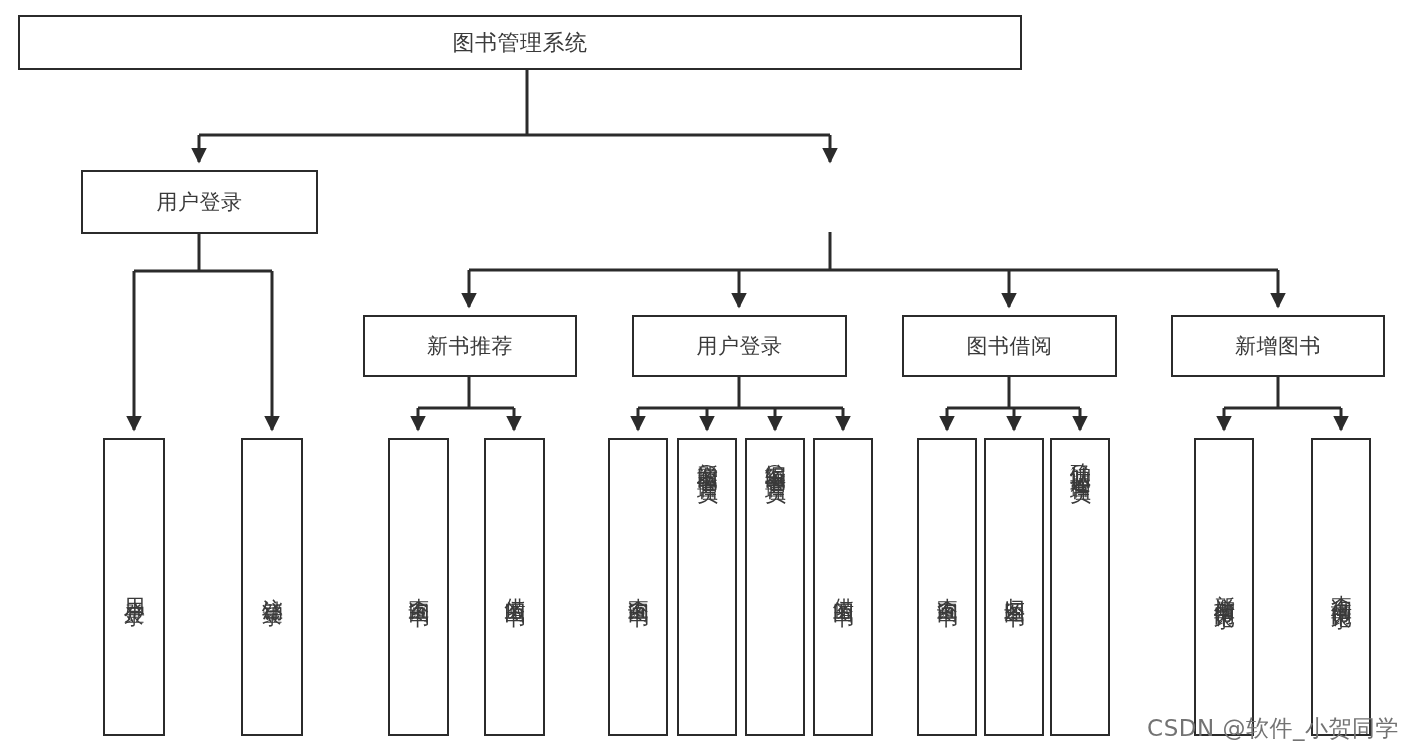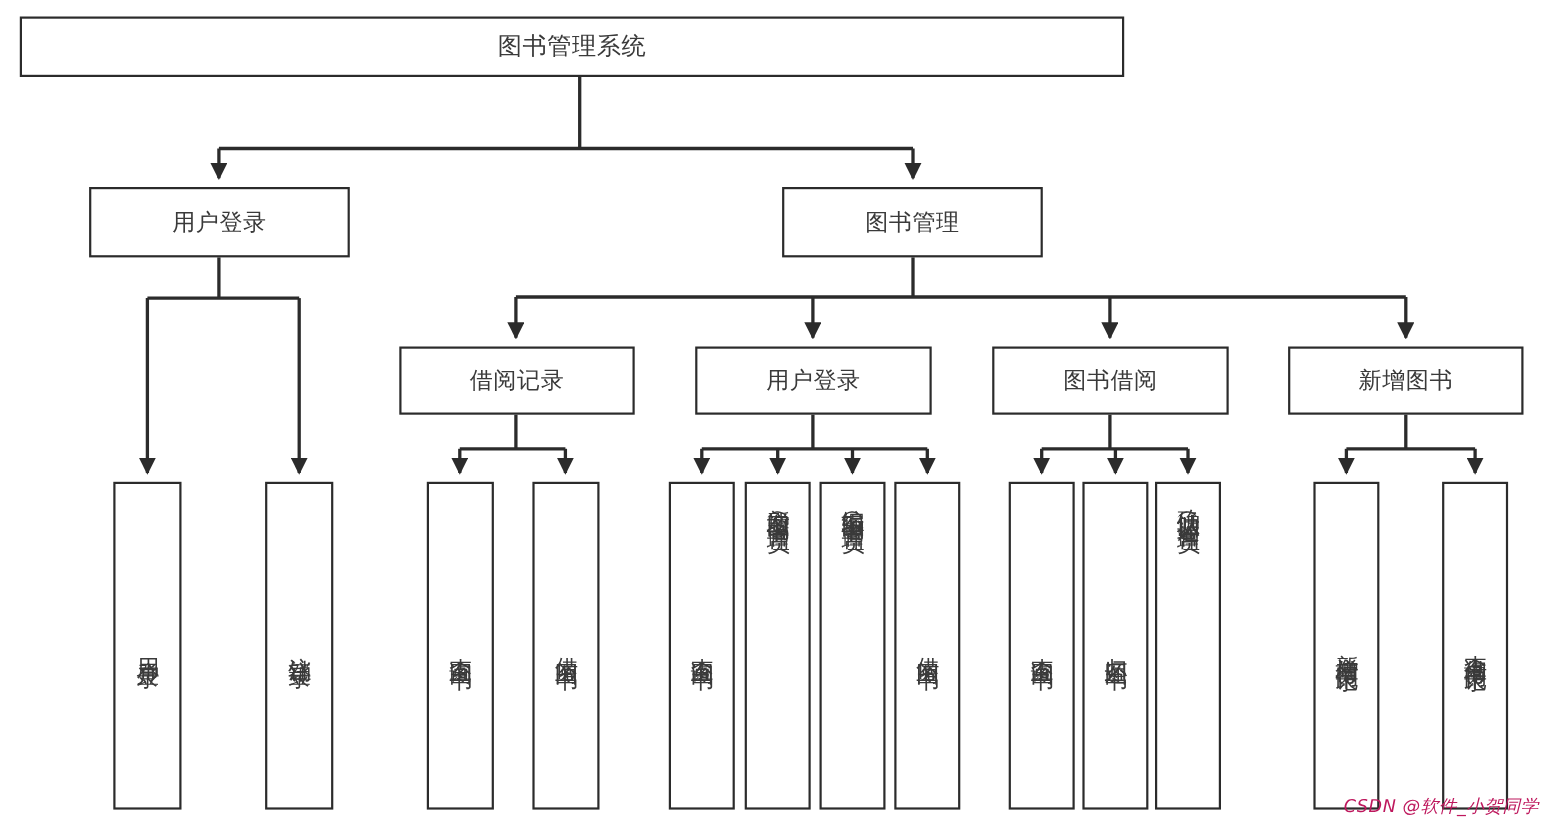--- a/index.html
+++ b/index.html
@@ -70,26 +70,25 @@
     white-space: nowrap;
   }
   .node.vert.center-text {
     align-items: center;
     padding-top: 0;
   }
   #watermark {
     position: absolute;
     right: 6px;
     bottom: 3px;
-    font-size: 16px;
-    color: #be185d;
+    font-size: 23px;
+    color: #737373;
     letter-spacing: 0.5px;
     white-space: nowrap;
     pointer-events: none;
-    font-style: italic;
   }
 </style>
 </head>
 <body>
 
 <div id="canvas">
 
   <svg id="diagram-svg" viewBox="0 0 1405 747" xmlns="http://www.w3.org/2000/svg">
     <defs>
       <marker id="arrow" viewBox="0 0 10 10" refX="9" refY="5" markerWidth="5.2" markerHeight="5.2" orient="auto-start-reverse">
@@ -144,26 +143,23 @@
   <div class="node-layer">
 
     <div class="node horiz root" style="left:18px; top:13px; width:1004px; height:55px;">
       <span class="node-label">图书管理系统</span>
     </div>
 
     <div class="node horiz" style="left:81px; top:168px; width:237px; height:64px;">
       <span class="node-label">用户登录</span>
     </div>
 
-    <div class="node horiz" style="left:711px; top:168px; width:237px; height:64px;">
-      <span class="node-label">图书管理</span>
-    </div>
 
     <div class="node horiz" style="left:363px; top:313px; width:214px; height:62px;">
-      <span class="node-label">借阅记录</span>
+      <span class="node-label">新书推荐</span>
     </div>
 
     <div class="node horiz" style="left:632px; top:313px; width:215px; height:62px;">
       <span class="node-label">用户登录</span>
     </div>
 
     <div class="node horiz" style="left:902px; top:313px; width:215px; height:62px;">
       <span class="node-label">图书借阅</span>
     </div>
 

